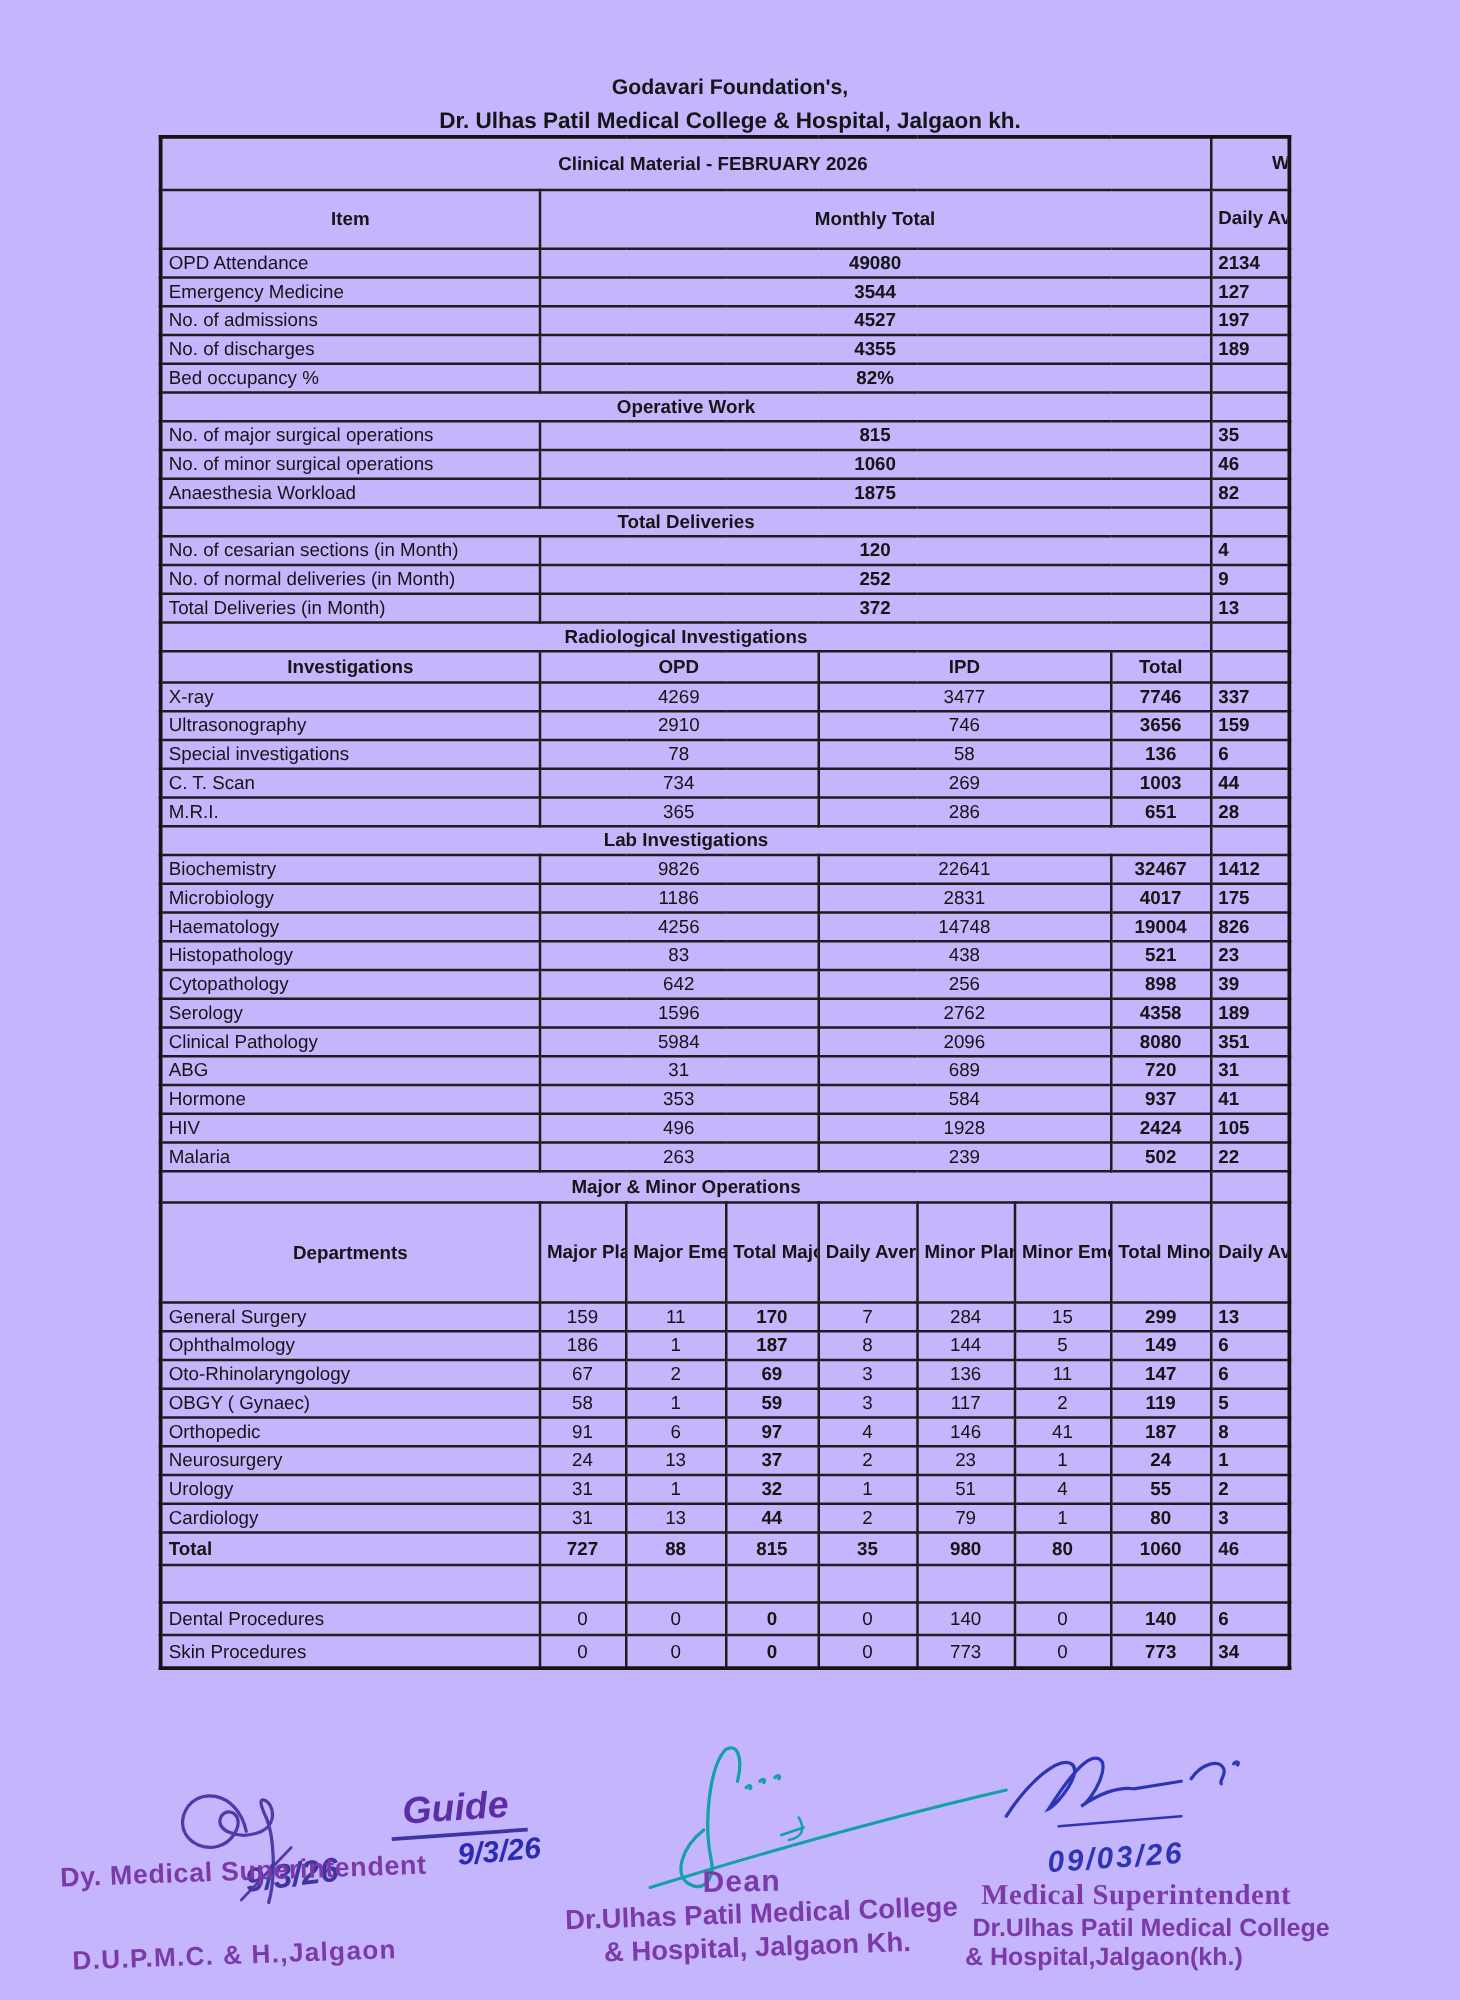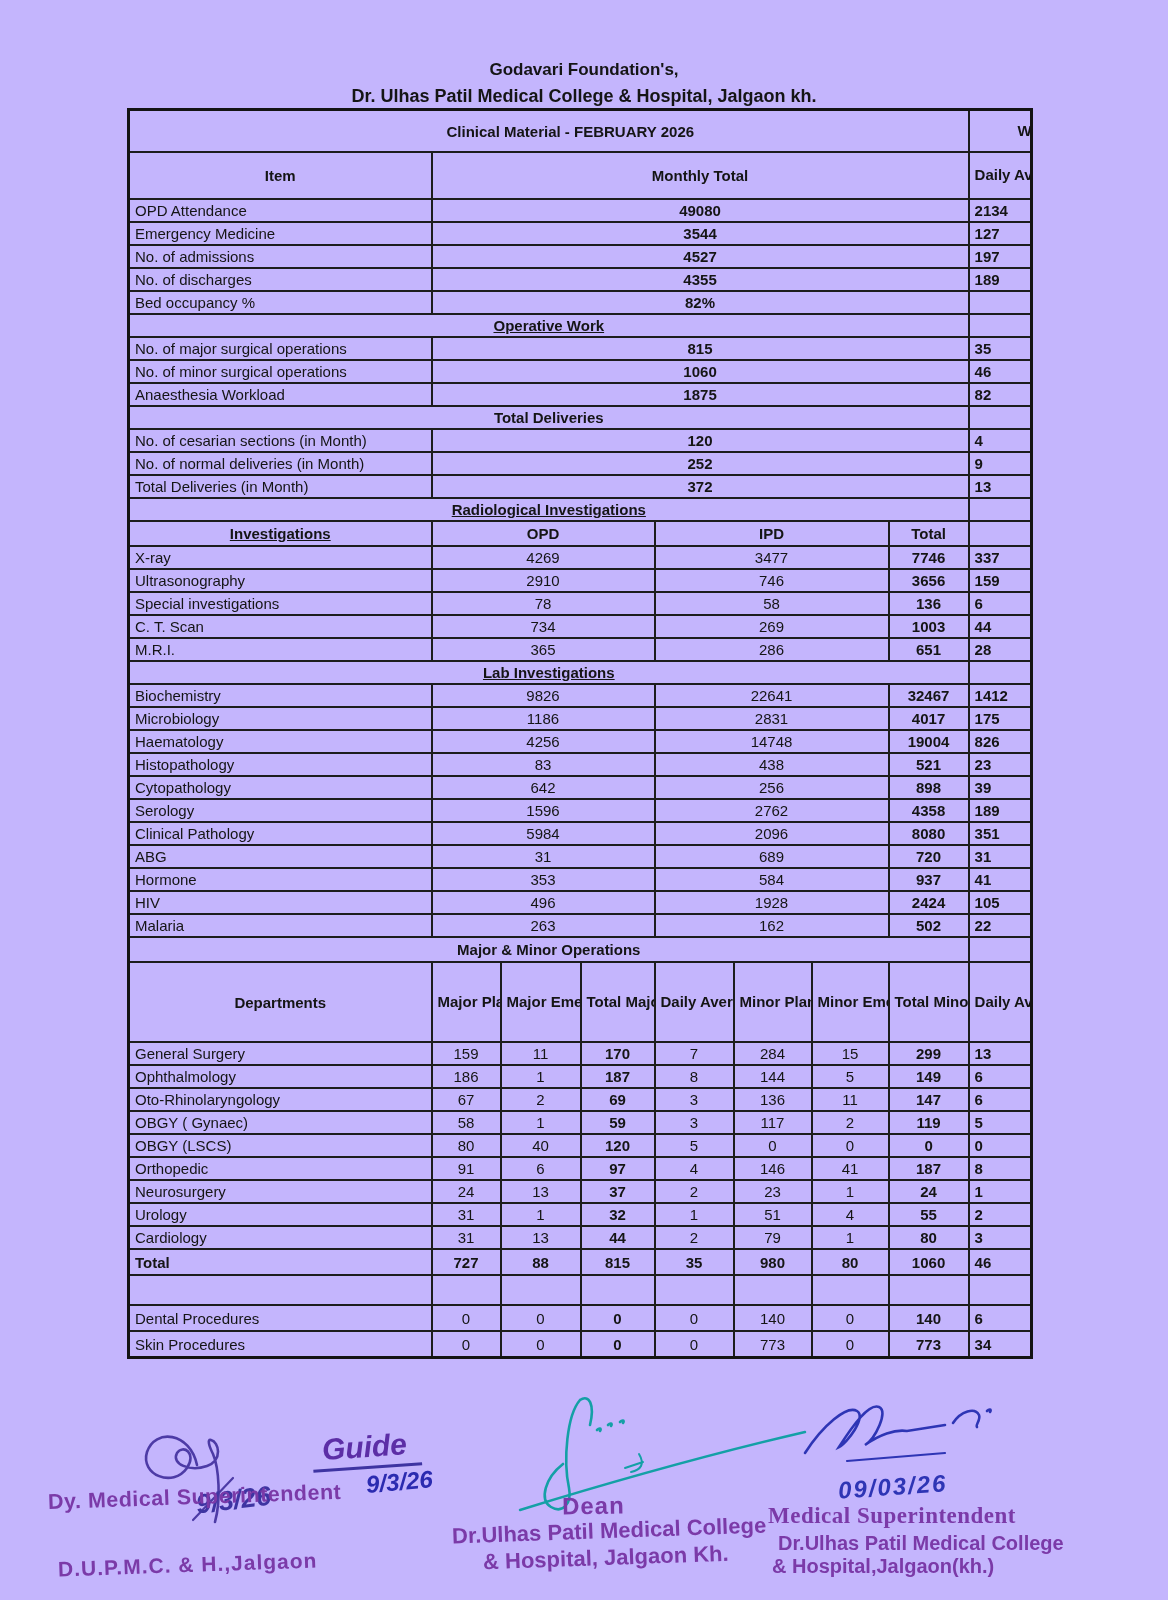--- a/index.html
+++ b/index.html
@@ -15,21 +15,21 @@
     position:absolute; left:127px; top:108px; width:903px;
     border-collapse:collapse; table-layout:fixed;
     border:3px solid #141414;
   }
   table.clin td{
     border:2px solid #1d1d1d; padding:0 5px; font-size:15px;
     overflow:hidden; white-space:nowrap; vertical-align:middle;
   }
   tr.h42 td{height:40px;padding-left:48px;} tr.h47 td{height:45px;} tr.h23 td{height:21px;}
   tr.h25 td{height:23px;} tr.h80 td{height:78px;} tr.h30 td{height:28px;} tr.h26 td{height:24px;}
-  .b{font-weight:bold;} .c{text-align:center;} .u{text-decoration:underline;margin-top:26px;}
+  .b{font-weight:bold;} .c{text-align:center;} .u{margin-top:26px;}
   .title-cell{font-size:17px; font-weight:bold; text-align:center;}
   .wd-cell{font-size:11px; font-weight:bold; white-space:normal; line-height:1.3; padding:2px 3px; vertical-align:top;}
   .daily-hdr{font-size:14px; font-weight:bold; white-space:normal; line-height:1.5; padding:2px 3px; vertical-align:top;}
   .ops-hdr{font-size:11.5px; font-weight:bold; white-space:normal; line-height:1.35; padding:2px 4px;}
   .ops-hdr-c{text-align:center;}
   .sec{font-weight:bold; text-align:center; font-size:15px;}
   .sec-big{font-weight:bold; text-align:center; font-size:16px;}
   .daily-val{font-weight:bold; text-align:left; font-size:14px;}
 
   .sig-area{position:absolute; left:0; top:1385px; width:1168px; height:215px;}
@@ -271,21 +271,21 @@
         <tr class="h23">
           <td>HIV</td>
           <td class="c" colspan="3">496</td>
           <td class="c" colspan="3">1928</td>
           <td class="b c">2424</td>
           <td class="daily-val">105</td>
         </tr>
         <tr class="h23">
           <td>Malaria</td>
           <td class="c" colspan="3">263</td>
-          <td class="c" colspan="3">162</td>
+          <td class="c" colspan="3">239</td>
           <td class="b c">502</td>
           <td class="daily-val">22</td>
         </tr>
       </tbody>
 
       <tbody>
         <tr class="h25">
         <td colspan="8" class="sec-big">Major &amp; Minor Operations</td>
         <td></td>
       </tr>
@@ -340,31 +340,20 @@
           <td class="c">58</td>
           <td class="c">1</td>
           <td class="b c">59</td>
           <td class="c">3</td>
           <td class="c">117</td>
           <td class="c">2</td>
           <td class="b c">119</td>
           <td class="daily-val">5</td>
         </tr>
         <tr class="h23">
-          <td>OBGY (LSCS)</td>
-          <td class="c">80</td>
-          <td class="c">40</td>
-          <td class="b c">120</td>
-          <td class="c">5</td>
-          <td class="c">0</td>
-          <td class="c">0</td>
-          <td class="b c">0</td>
-          <td class="daily-val">0</td>
-        </tr>
-        <tr class="h23">
           <td>Orthopedic</td>
           <td class="c">91</td>
           <td class="c">6</td>
           <td class="b c">97</td>
           <td class="c">4</td>
           <td class="c">146</td>
           <td class="c">41</td>
           <td class="b c">187</td>
           <td class="daily-val">8</td>
         </tr>
@@ -474,18 +463,18 @@
     </svg>
     <div class="stamp" style="left:562px; top:107px; font-size:24px; font-weight:bold; letter-spacing:1px; transform:rotate(-1deg);">Dean</div>
     <div class="stamp" style="left:452px; top:133px; font-size:22px; font-weight:bold; transform:rotate(-2deg);">Dr.Ulhas Patil Medical College</div>
     <div class="stamp" style="left:483px; top:160px; font-size:22px; font-weight:bold; transform:rotate(-2deg);">&amp; Hospital, Jalgaon Kh.</div>
 
     <svg class="sig" style="left:795px; top:10px;" width="200" height="75" viewBox="0 0 200 75">
       <path d="M10,58 C28,30 52,10 62,16 C72,22 52,48 44,52 C58,30 74,8 84,12 C94,16 80,44 70,50 C84,40 100,34 112,36 L150,30 M158,28 c8,-12 22,-16 26,-8 c2,5 -4,10 -2,12 m10,-16 c2,-2 5,-2 3,1" fill="none" stroke="#2e35b5" stroke-width="2.6" stroke-linecap="round"></path>
       <path d="M52,66 L150,58" fill="none" stroke="#2e35b5" stroke-width="2.2" stroke-linecap="round"></path>
     </svg>
     <div class="hand" style="left:838px; top:88px; font-size:24px; color:#2e35b5; font-weight:bold; transform:rotate(-4deg); letter-spacing:2px;">09/03/26</div>
-    <div class="stamp" style="left:768px; top:118px; font-size:23px; font-weight:bold; letter-spacing:0.5px; font-family:'Liberation Serif', serif;">Medical Superintendent</div>
+    <div class="stamp" style="left:785px; top:118px; font-size:23px; font-weight:bold; letter-spacing:0.5px; font-family:'Liberation Serif', serif;">Medical Superintendent</div>
     <div class="stamp" style="left:778px; top:147px; font-size:20px; font-weight:bold;">Dr.Ulhas Patil Medical College</div>
     <div class="stamp" style="left:772px; top:170px; font-size:20px; font-weight:bold;">&amp; Hospital,Jalgaon(kh.)</div>
   </div>
 
 </div>
 
 </body></html>

